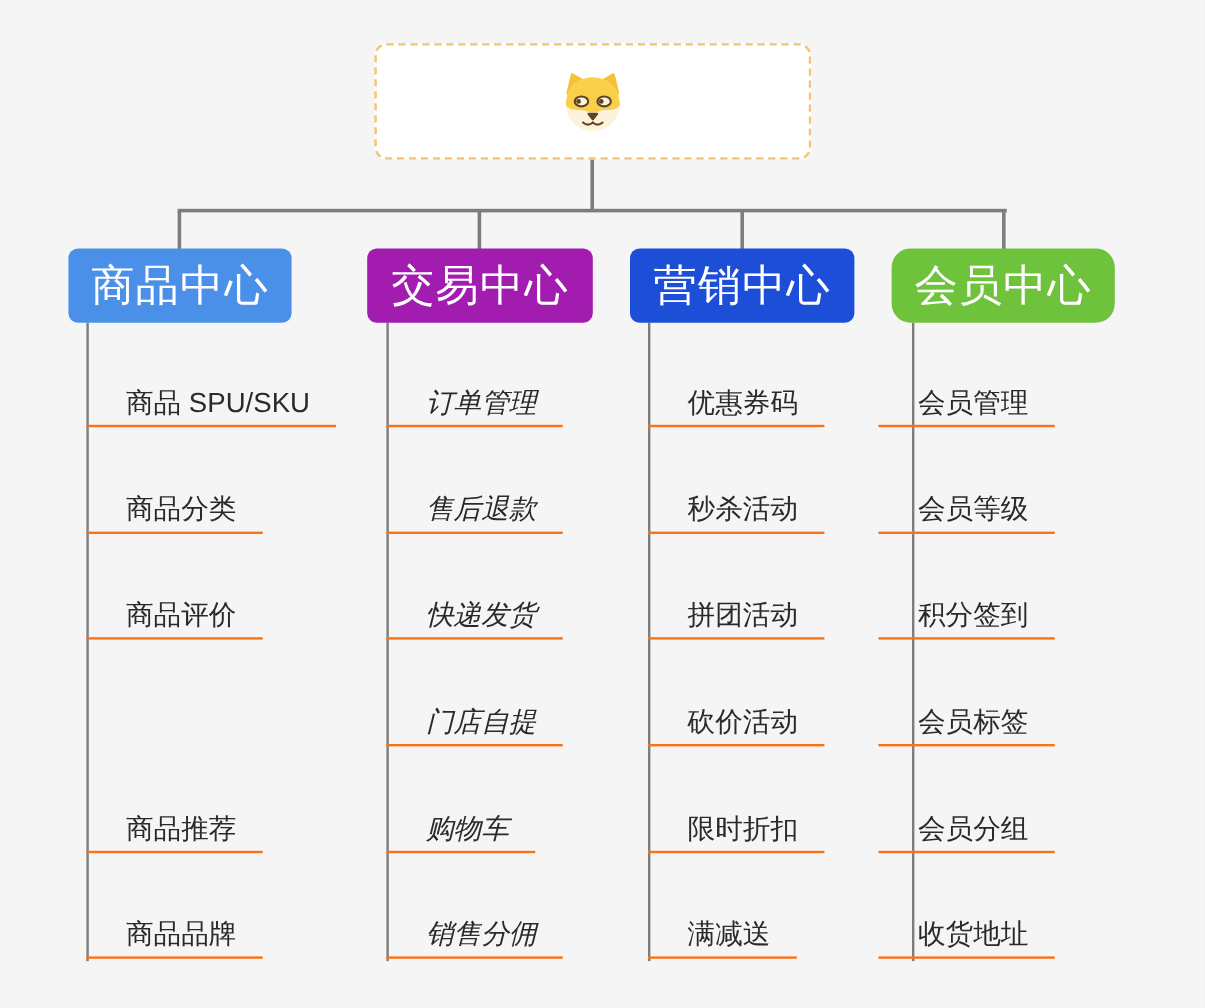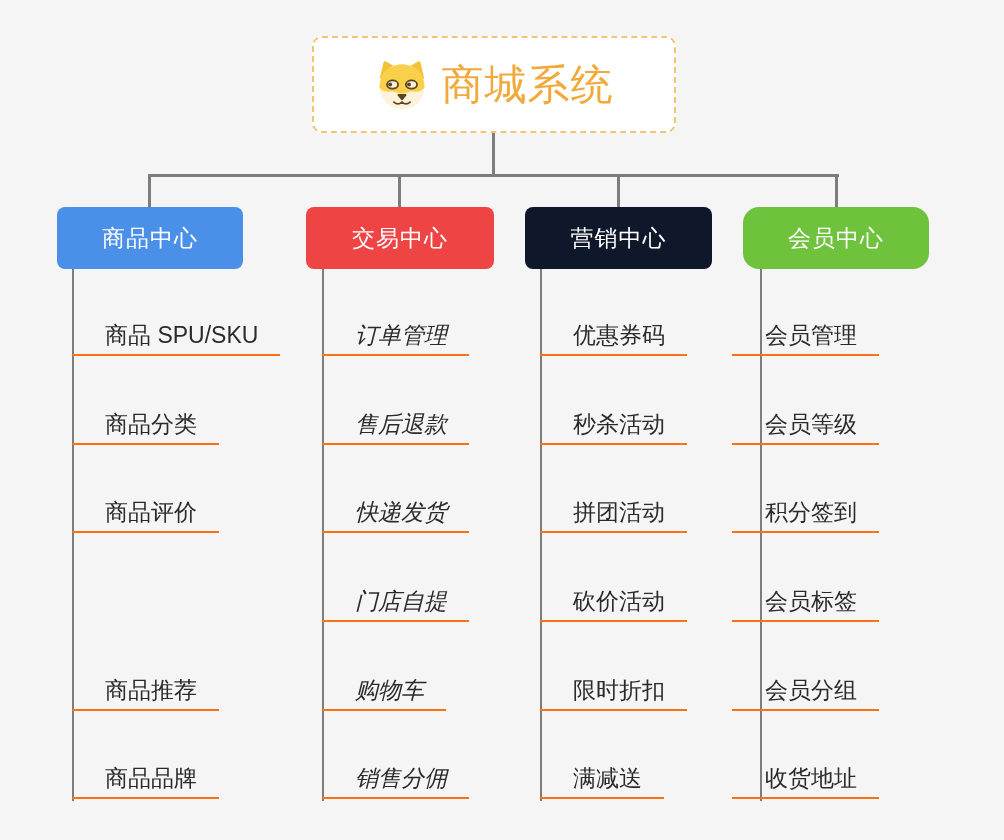--- a/index.html
+++ b/index.html
@@ -41,21 +41,21 @@
     color:#f2a93b;
     letter-spacing:1px;
     white-space:nowrap;
   }
   .root-icon{flex:0 0 auto;}
   
   .branch-box{
     position:absolute;top:207px;height:62px;
     border-radius:8px;
     display:flex;align-items:center;justify-content:center;
-    color:#ffffff;font-size:23px;
+    color:#ffffff;font-size:36px;
     letter-spacing:1px;
     white-space:nowrap;
   }
   .branch-box.b1{left:57px;width:186px;}
   .branch-box.b2{left:306px;width:188px;}
   .branch-box.b3{left:525px;width:187px;}
   .branch-box.b4{left:743px;width:186px;}
   
   .leaf{
     position:absolute;
@@ -105,26 +105,25 @@
 
       <ellipse cx="19.5" cy="29.5" rx="6.2" ry="4.6" fill="#fcf3da" stroke="#5f4423" stroke-width="2"></ellipse>
       <circle cx="16.8" cy="29.5" r="2.2" fill="#5f4423"></circle>
       <ellipse cx="40.5" cy="29.5" rx="6.2" ry="4.6" fill="#fcf3da" stroke="#5f4423" stroke-width="2"></ellipse>
       <circle cx="37.8" cy="29.5" r="2.2" fill="#5f4423"></circle>
 
       <path d="M26,41 L34,41 L30,46 Z" fill="#5f4423" stroke="#5f4423" stroke-width="2" stroke-linejoin="round"></path>
 
       <path d="M21,49 Q25.5,53 30,49 Q34.5,53 39,49" fill="none" stroke="#5f4423" stroke-width="2" stroke-linecap="round"></path>
     </svg>
-    <span class="root-title">商城系统</span>
   </div>
 
   <div class="branch-box b1" style="background: rgb(75, 144, 232);">商品中心</div>
-  <div class="branch-box b2" style="background: #ef4444;">交易中心</div>
-  <div class="branch-box b3" style="background: #0f172a;">营销中心</div>
+  <div class="branch-box b2" style="background: #a21caf;">交易中心</div>
+  <div class="branch-box b3" style="background: #1d4ed8;">营销中心</div>
   <div class="branch-box b4" style="background: rgb(111, 194, 60); border-radius: 16px;">会员中心</div>
 
   <div class="leaf c1 r1">商品 SPU/SKU</div>
   <div class="leaf c1 r2">商品分类</div>
   <div class="leaf c1 r3">商品评价</div>
   <div class="leaf c1 r5">商品推荐</div>
   <div class="leaf c1 r6">商品品牌</div>
 
   <div class="leaf c2 r1">订单管理</div>
   <div class="leaf c2 r2">售后退款</div>

